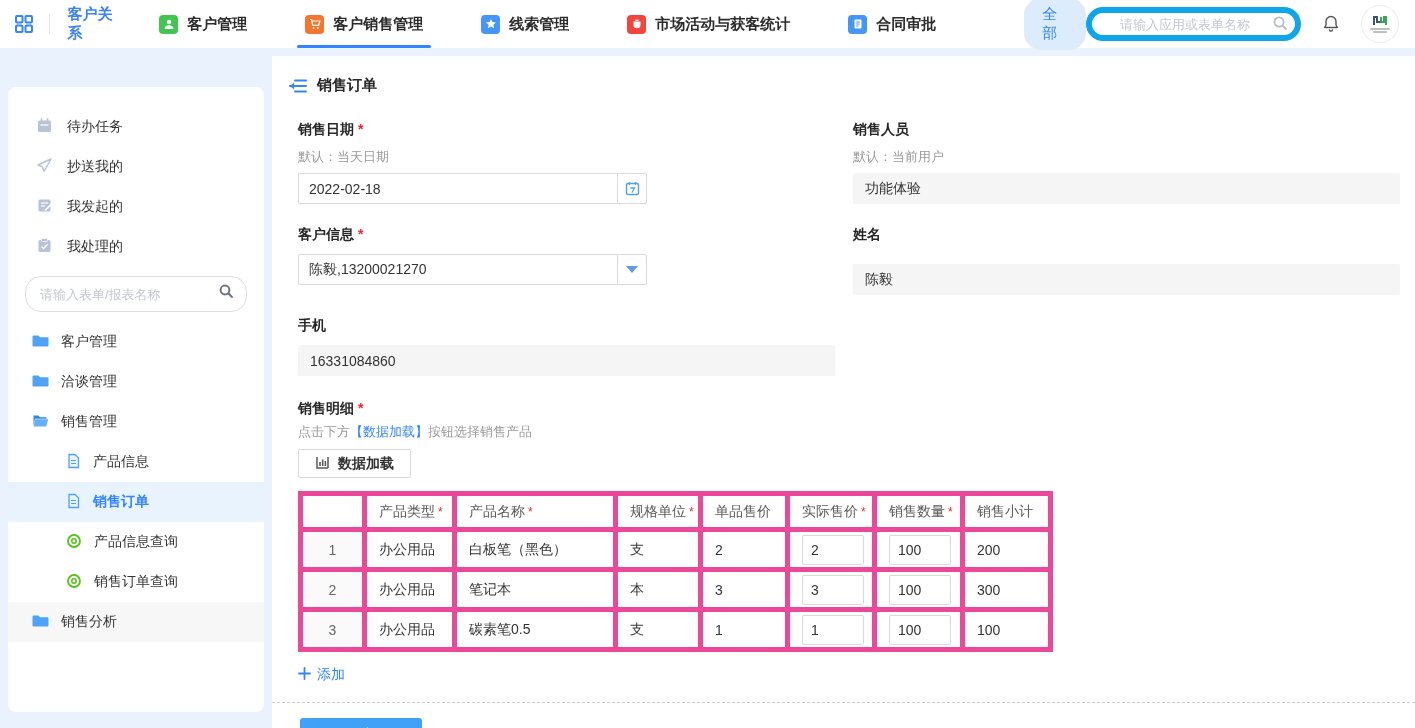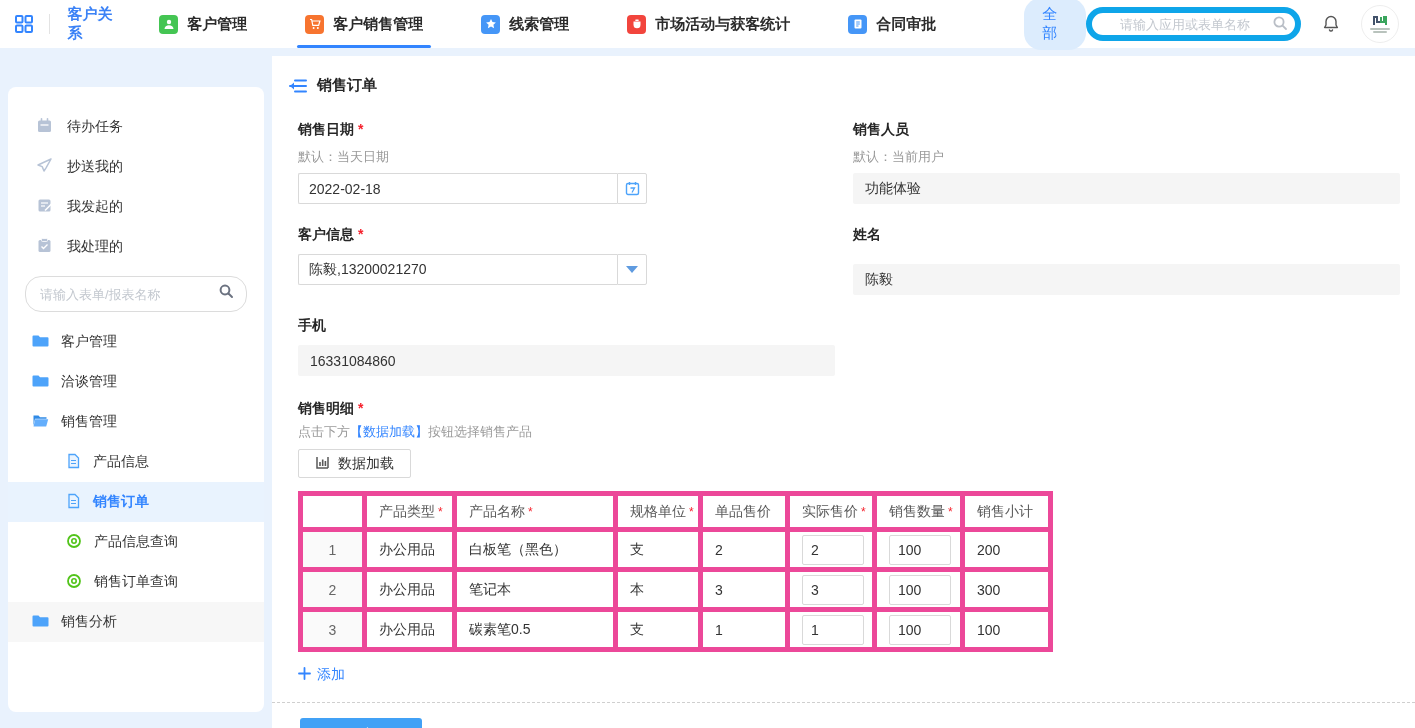--- a/index.html
+++ b/index.html
@@ -60,21 +60,21 @@
   .addon { width:30px; border:1px solid #d9d9d9; border-radius:0 2px 2px 0; display:flex; align-items:center; justify-content:center; cursor:pointer; background:#fff; }
   .caret-down { width:0; height:0; border-left:6px solid transparent; border-right:6px solid transparent; border-top:7px solid #5f9be0; }
   .readonly-field { height:31px; background:#f5f5f5; display:flex; align-items:center; padding:0 12px; font-size:14px; color:#333; border-radius:2px; }
   .rf-right { width:100%; }
   .rf-phone { width:537px; }
   .gap22 { margin-top:22px; }
 
   .detail-sec { margin-top:24px; }
   .helper-line { font-size:13px; color:#9a9a9a; margin-top:5px; }
   .link-blue { color:#3385ff; cursor:pointer; }
-  .load-btn { margin-top:8px; height:29px; padding:0 16px; border:1px solid #d9d9d9; border-radius:2px; background:#fff; display:inline-flex; align-items:center; gap:8px; font-size:14px; color:#333; cursor:pointer; font-family:inherit; }
+  .load-btn { margin-top:8px; height:29px; padding:0 16px; border:1px solid #d9d9d9; border-radius:2px; background:#fff; display:inline-flex; align-items:center; gap:8px; font-size:14px; color:#333; cursor:pointer; font-family:inherit;font-weight:bold; }
 
   table.detail-table { border-collapse:collapse; table-layout:fixed; width:750px; margin-top:13px; }
   .detail-table th, .detail-table td { border:5px solid #ec4899; font-size:14px; font-weight:normal; text-align:left; padding:0 12px; overflow:hidden; white-space:nowrap; }
   .detail-table th { height:36px; color:#595959; }
   .detail-table td { height:40px; color:#333; }
   .detail-table .idx { text-align:center; color:#666; background:#fafafa; padding:0; }
   .detail-table th.idx { background:#fff; }
   .th-req { color:#f5222d; margin-left:3px; font-size:12px; }
   .cell-input { width:62px; height:30px; border:1px solid #d9d9d9; border-radius:2px; padding:0 8px; font-size:14px; color:#333; outline:none; font-family:inherit; }
 

